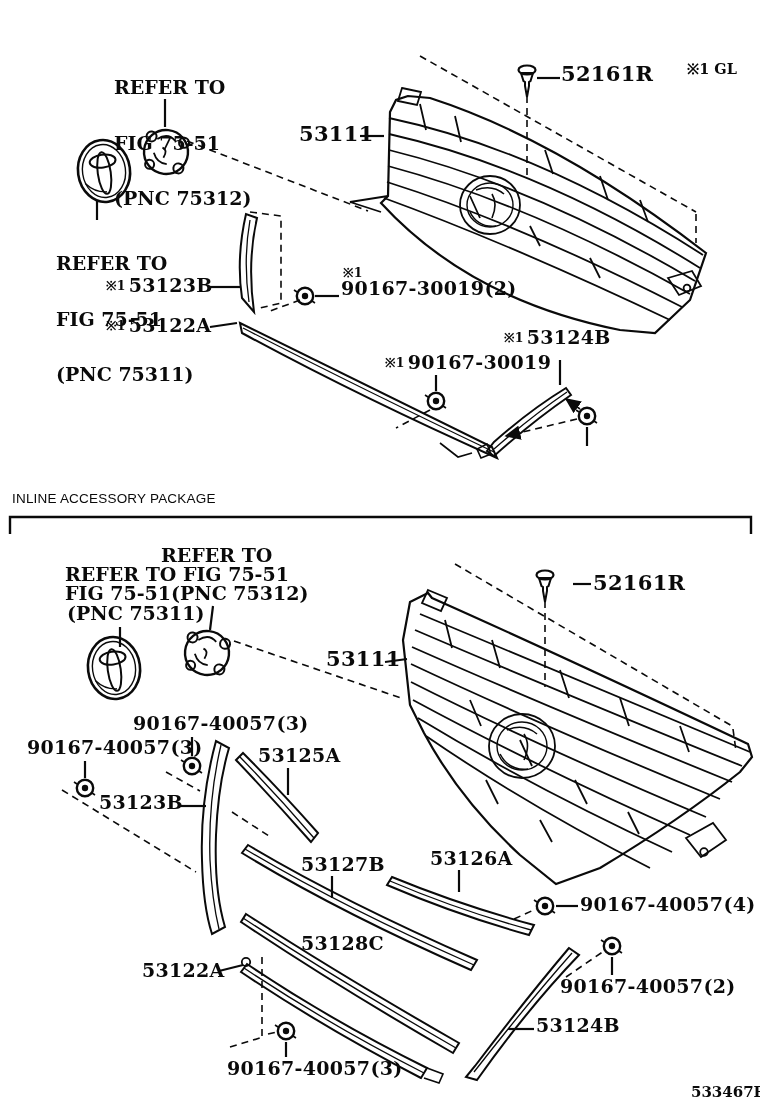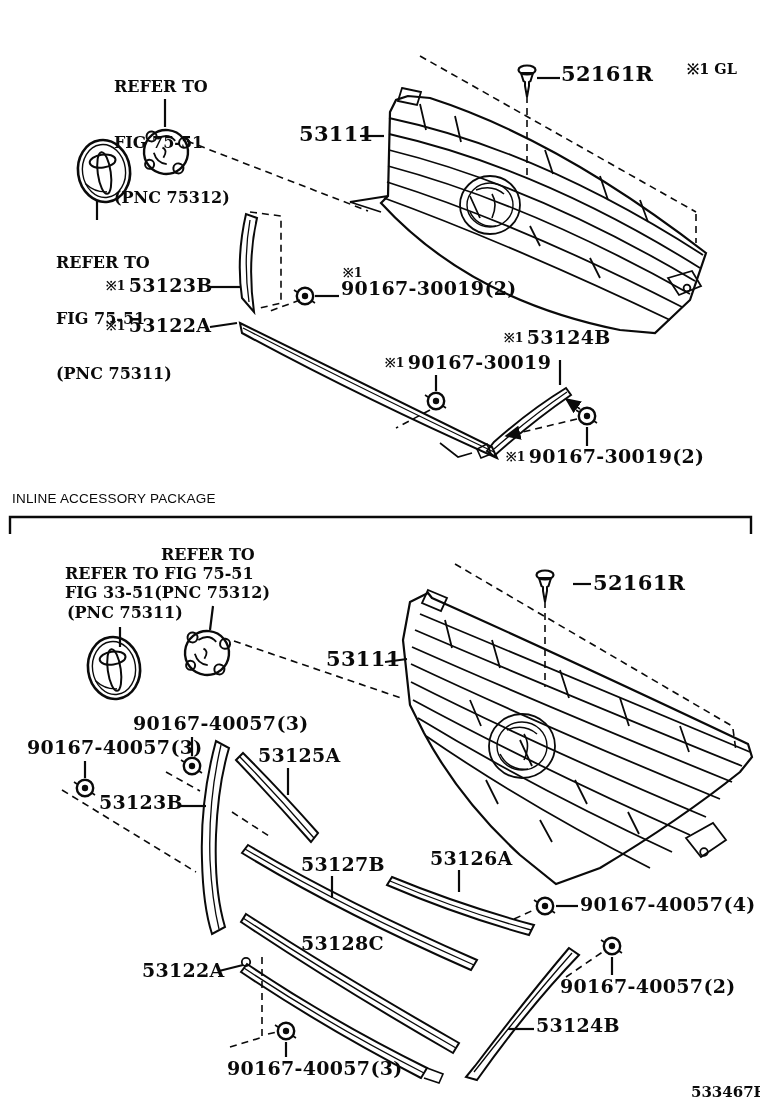--- a/index.html
+++ b/index.html
@@ -9,21 +9,21 @@
   }
   .art{position:absolute;left:0;top:0;}
   .part-label{
     position:absolute;font-weight:700;font-size:19px;line-height:19px;
     letter-spacing:0.3px;white-space:nowrap;color:#0a0a0a;
   }
   .part-label .pfx{font-size:12.5px;font-weight:700;margin-right:3px;vertical-align:2px;}
   .stacked .pfx{display:block;margin:0 0 0 2px;line-height:12px;}
   .big{font-size:21px;}
   .note{
-    position:absolute;font-weight:700;font-size:16px;line-height:18.5px;
+    position:absolute;font-weight:700;font-size:19px;line-height:18.5px;
     white-space:pre;color:#0a0a0a;
   }
   .divider-title{
     position:absolute;left:12px;top:491px;
     font-family:"Liberation Sans","DejaVu Sans",sans-serif;
     font-weight:400;font-size:13.5px;letter-spacing:0.2px;color:#0a0a0a;
   }
   .gl-note{position:absolute;left:687px;top:58px;font-weight:700;font-size:14.5px;}
   .footer-code{position:absolute;left:691px;top:1083px;font-weight:700;font-size:15px;}
 </style>
@@ -268,29 +268,26 @@
   </div>
   <div class="part-label" style="left:106px;top:316px;">
     <span class="pfx">※1</span><span>53122A</span>
   </div>
   <div class="part-label" style="left:349px;top:353px;margin-left:36px;">
     <span class="pfx">※1</span><span>90167-30019</span>
   </div>
   <div class="part-label" style="left:504px;top:328px;">
     <span class="pfx">※1</span><span>53124B</span>
   </div>
-  <div class="part-label" style="left:506px;top:447px;">
-    <span class="pfx">※1</span><span>90167-30019(2)</span>
-  </div>
 
   <div class="divider-title">INLINE ACCESSORY PACKAGE</div>
 
   <div class="note" style="left:161px;top:546px;">REFER TO</div>
   <div class="note" style="left:65px;top:565px;">REFER TO FIG 75-51</div>
-  <div class="note" style="left:65px;top:584px;">FIG 33-51(PNC 75312)</div>
+  <div class="note" style="left:65px;top:584px;">FIG 75-51(PNC 75312)</div>
   <div class="note" style="left:67px;top:604px;">(PNC 75311)</div>
 
   <div class="part-label big" style="left:326px;top:649px;">
     <span>53111</span>
   </div>
   <div class="part-label big" style="left:593px;top:573px;">
     <span>52161R</span>
   </div>
   <div class="part-label" style="left:133px;top:714px;">
     <span>90167-40057(3)</span>

